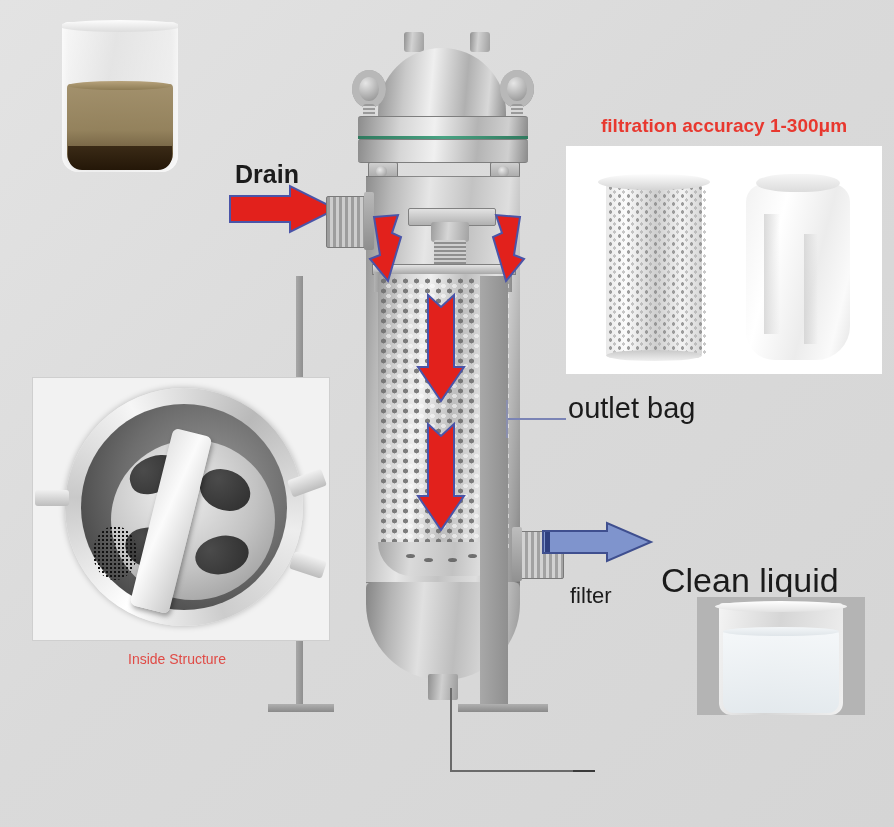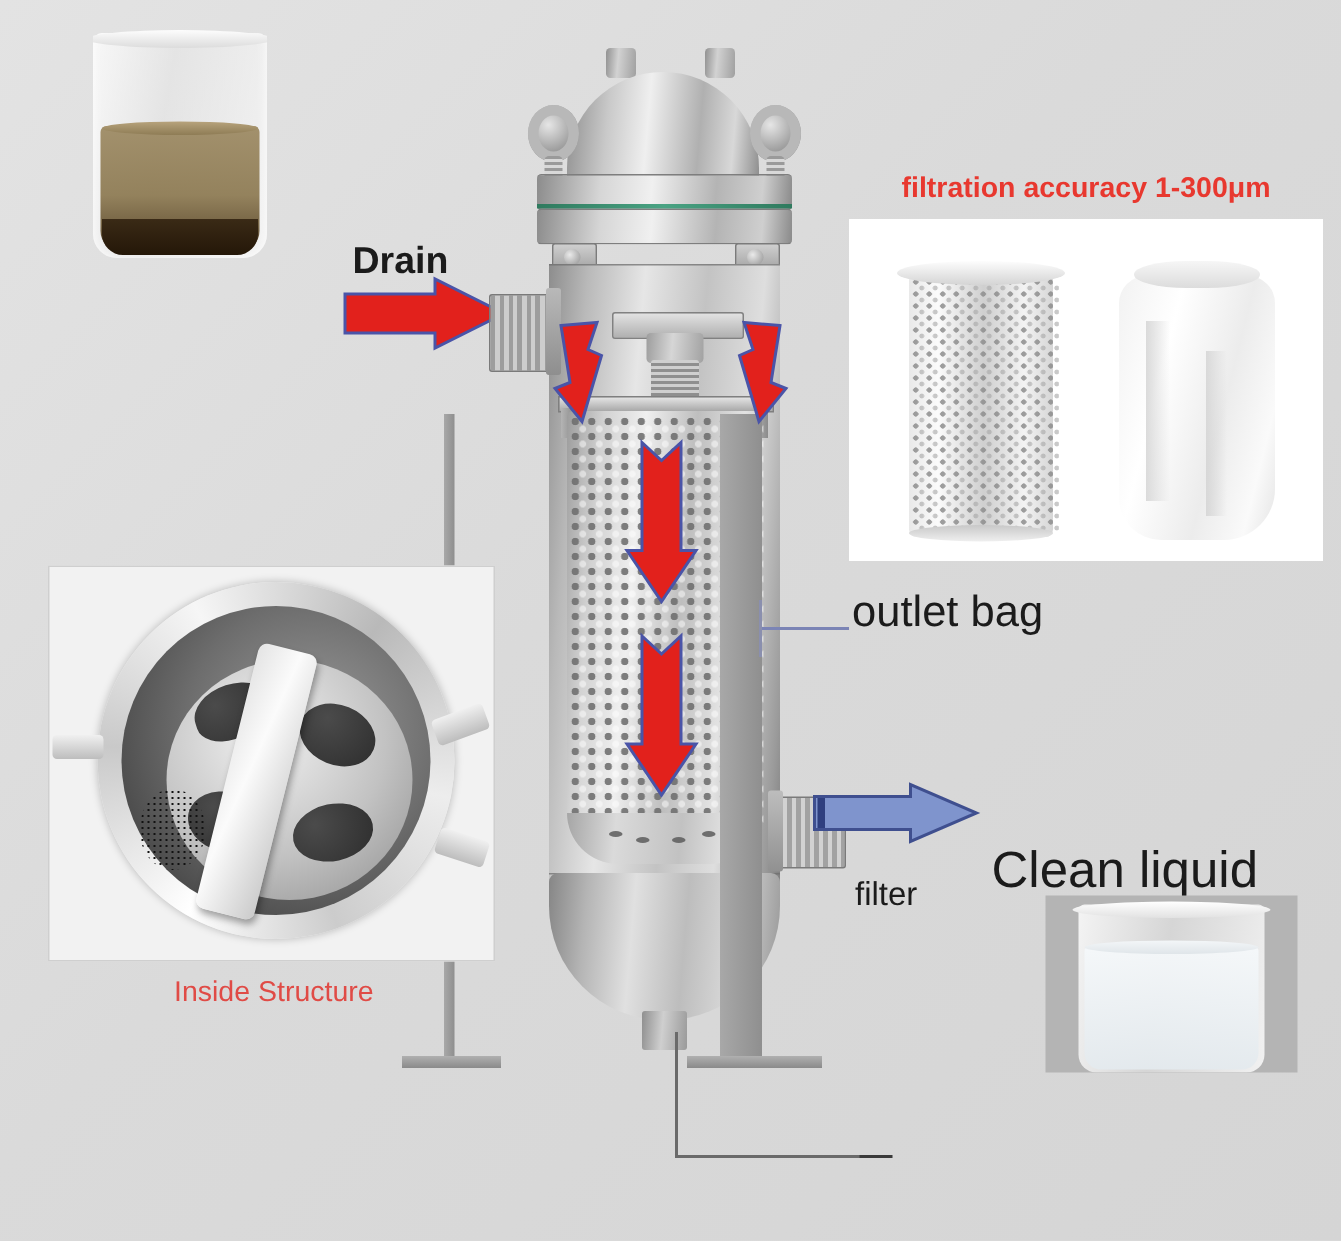--- a/index.html
+++ b/index.html
@@ -15,21 +15,21 @@
 
   
   .lbl{position:absolute;white-space:nowrap;color:#1b1b1b;}
   .lbl-impurity{left:30px;top:187px;font-size:27px;}
   .lbl-inlet{left:235px;top:160px;font-size:25px;font-weight:bold;}
   .lbl-accuracy{left:601px;top:115px;font-size:19px;font-weight:bold;color:#e8382f;}
   .lbl-filterbag{left:568px;top:392px;font-size:29px;}
   .lbl-clean{left:661px;top:525px;font-size:34px;margin-top:36px;}
   .lbl-outlet{left:570px;top:583px;font-size:22px;}
   .lbl-drain{left:598px;top:755px;font-size:25px;}
-  .lbl-inside{left:116px;top:651px;font-size:19px;color:#e04b46;}
+  .lbl-inside{left:128px;top:651px;font-size:14px;color:#e04b46;}
 
   
   .leader-bag{left:508px;top:418px;width:58px;height:2px;background:#7b84b5;}
   .leader-bag-v{left:506px;top:400px;width:2px;height:38px;background:#8a8fae;}
   .leader-drain{left:573px;top:770px;width:22px;height:2px;background:#3a3a3a;}
   .leader-drain-h{left:450px;top:770px;width:140px;height:2px;background:#6a6a6a;}
   .leader-drain-v{left:450px;top:688px;width:2px;height:84px;background:#6a6a6a;}
 
   
   .photo{position:absolute;overflow:hidden;}

